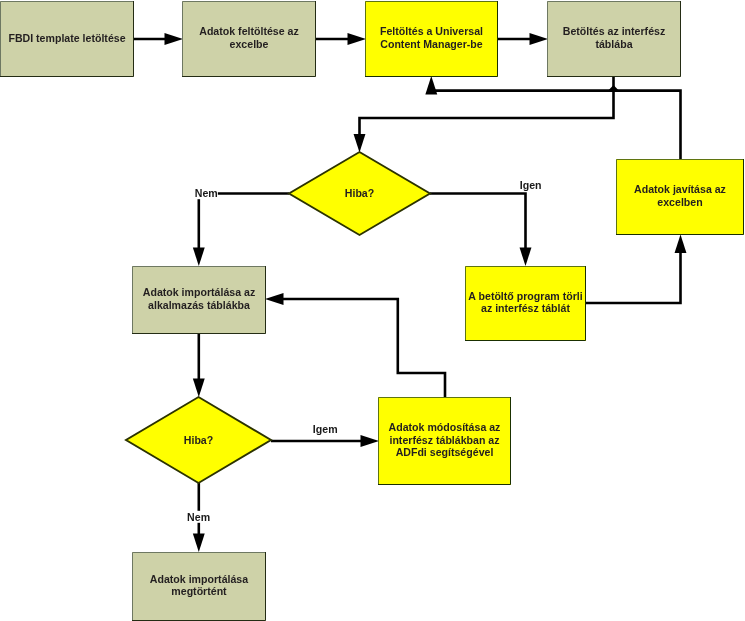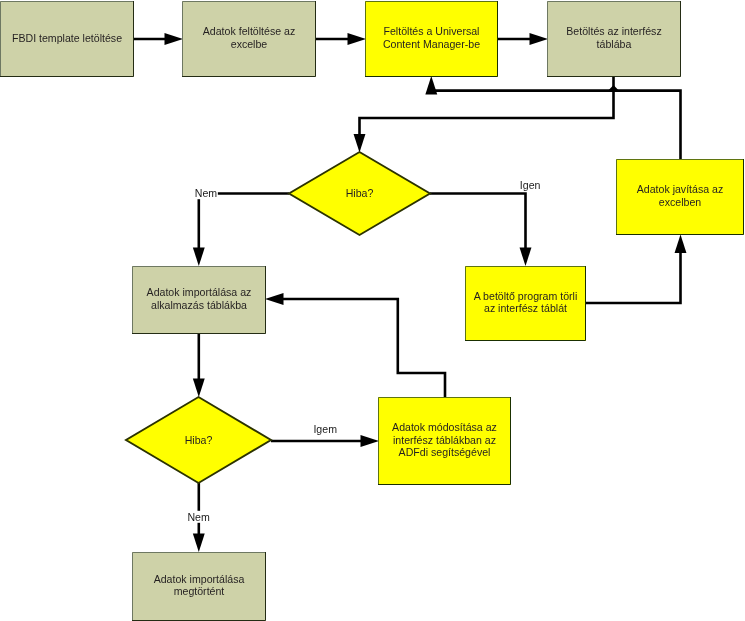--- a/index.html
+++ b/index.html
@@ -1,18 +1,18 @@
 <!DOCTYPE html>
 <html><head>
 <meta charset="utf-8">
 <title>Flowchart</title>
 <style>
   html,body{margin:0;padding:0;background:#ffffff;}
   body{width:745px;height:621px;overflow:hidden;font-family:"Liberation Sans",sans-serif;}
-  #stage{position:relative;width:745px;height:621px;background:#ffffff;}
+  #stage{position:relative;width:745px;height:621px;background:#ffffff;font-weight:bold;}
   #chart{position:absolute;left:0;top:0;display:block;}
   .nodetext{font-family:"Liberation Sans",sans-serif;font-size:10.6px;fill:#231f20;text-anchor:middle;white-space:pre;}
   .edgelabel{font-family:"Liberation Sans",sans-serif;font-size:10.6px;fill:#1a1a1a;white-space:pre;}
 </style>
 </head>
 <body>
 
 <div id="stage">
 <svg id="chart" width="745" height="621" viewBox="0 0 745 621">
   <g>

